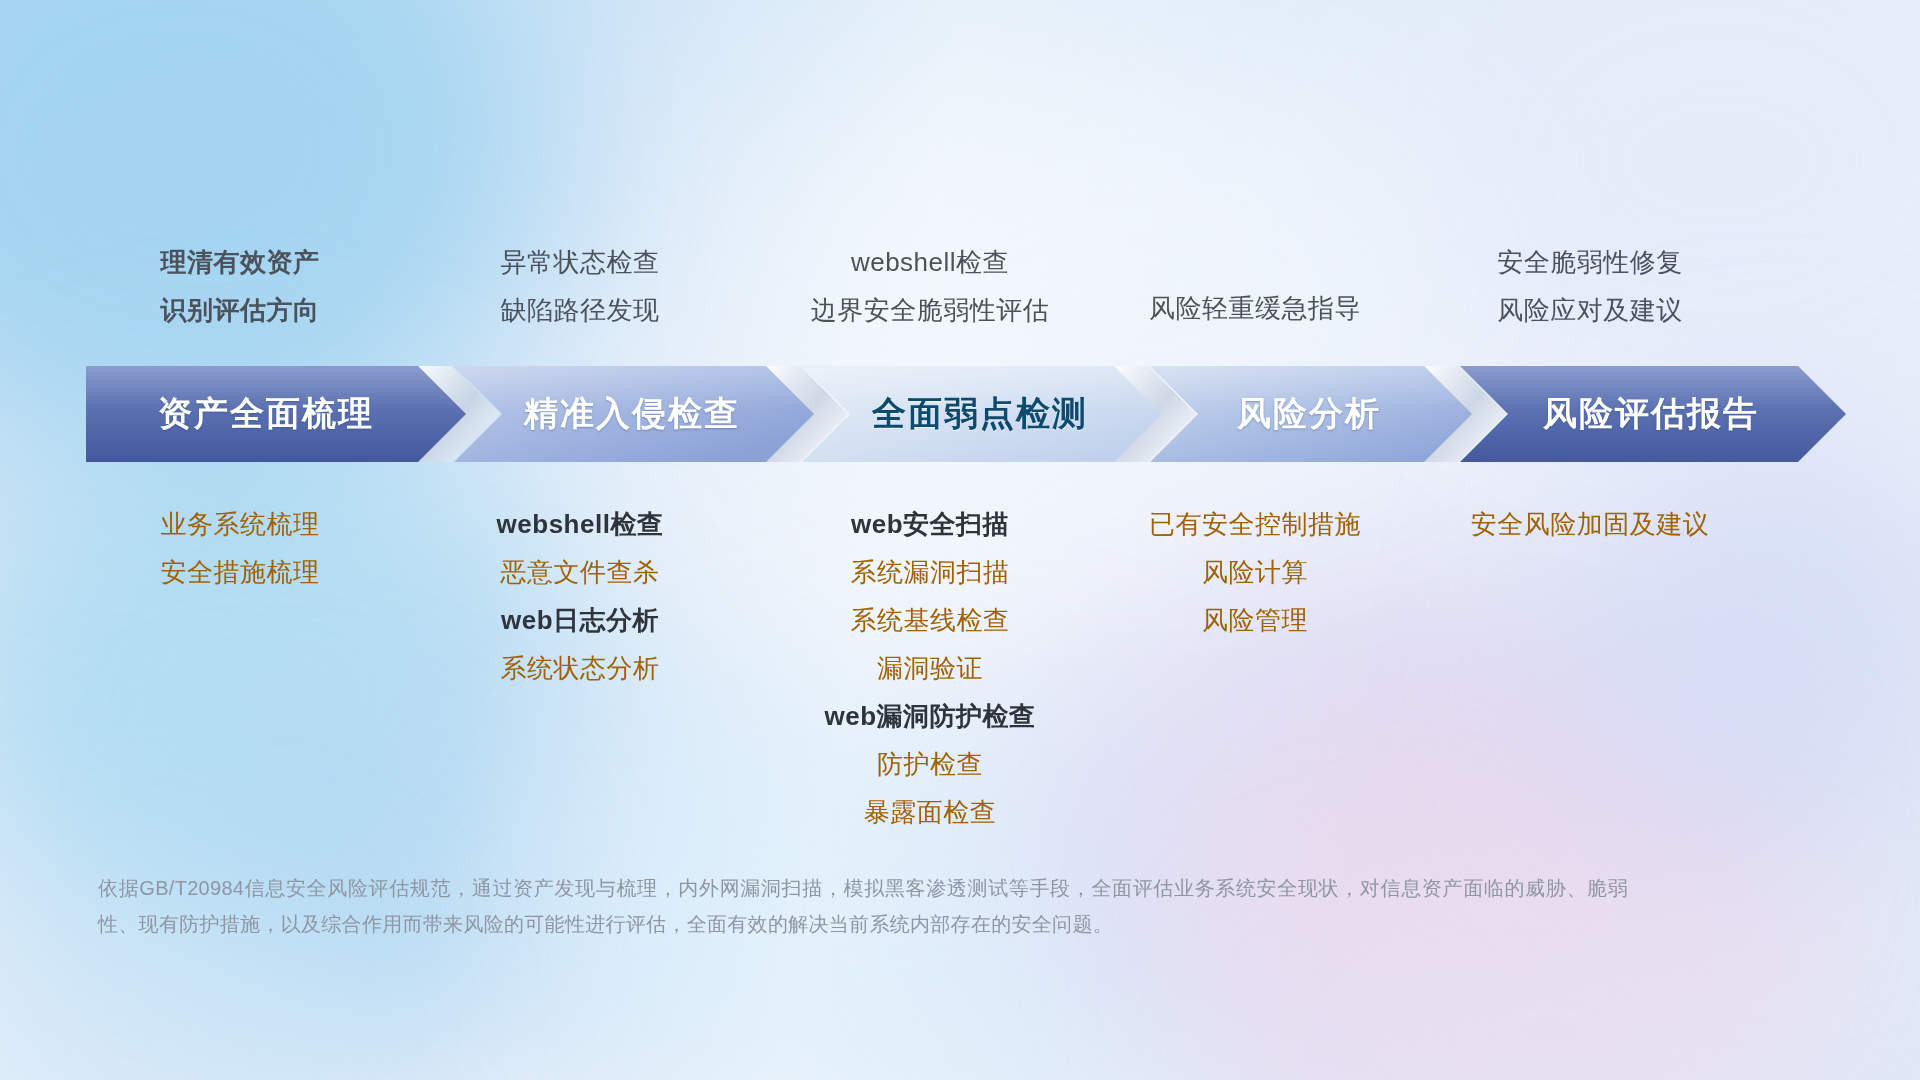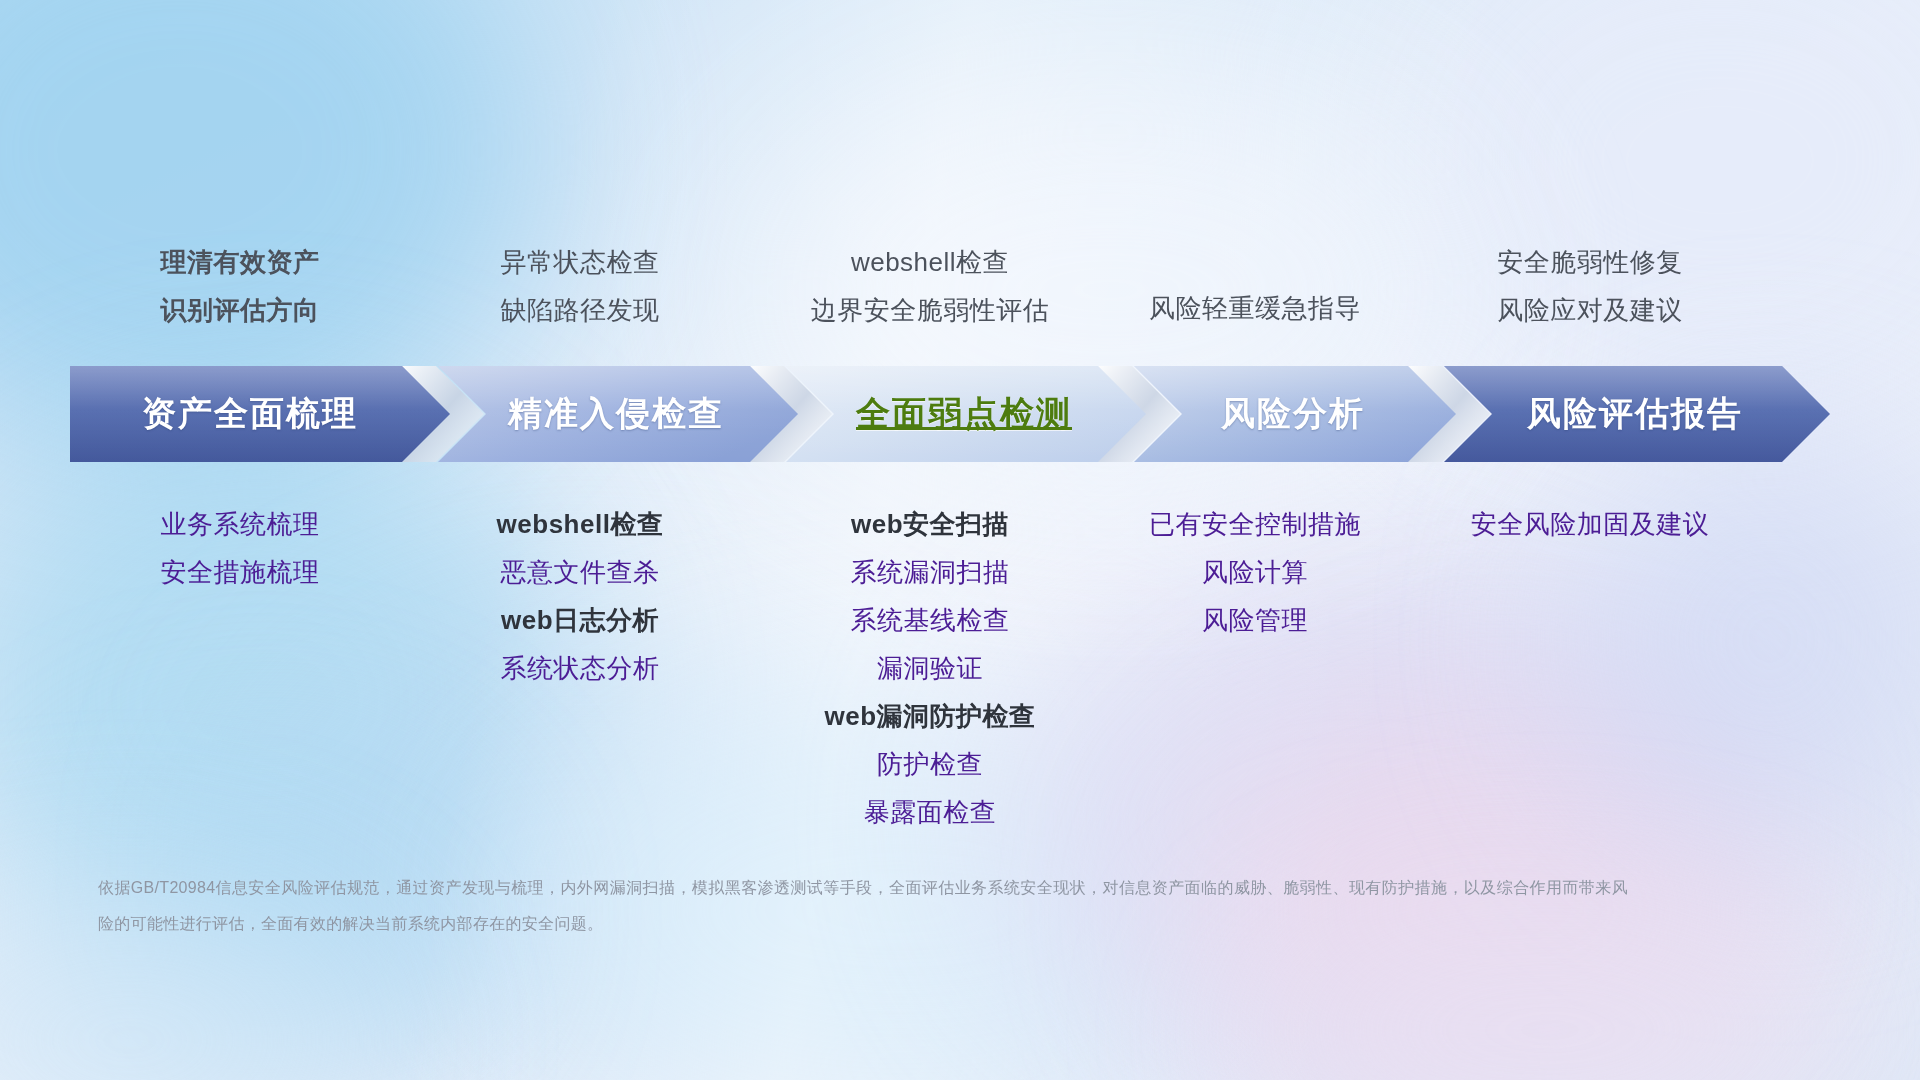--- a/index.html
+++ b/index.html
@@ -33,38 +33,38 @@
     background:linear-gradient(100deg,rgba(255,255,255,0) 28%,rgba(255,255,255,.40) 46%,rgba(255,255,255,.18) 58%,rgba(255,255,255,0) 72%);
   }
   
   #content{position:absolute;inset:0;}
   .stage-col{position:absolute;text-align:center;}
   .top-line{
     color:#4c525c;font-size:26px;line-height:48px;white-space:nowrap;
     letter-spacing:.5px;
   }
   .bot-line{
-    color:#4c1d95;font-size:26px;line-height:48px;white-space:nowrap;
+    color:#a16207;font-size:26px;line-height:48px;white-space:nowrap;
     letter-spacing:.5px;
   }
   .bot-line.em{font-weight:bold;color:#2f343c;}
   
-  #banner{position:absolute;left:70px;top:366px;width:1760px;height:96px;}
+  #banner{position:absolute;left:86px;top:366px;width:1760px;height:96px;}
   #banner svg{display:block;}
   .chev-label{
     position:absolute;top:0;height:96px;display:flex;align-items:center;justify-content:center;
     font-size:34px;font-weight:bold;letter-spacing:2px;white-space:nowrap;
     text-shadow:0 1px 2px rgba(40,60,110,.35);
   }
   .chev-label.light{color:#ffffff;}
-  .chev-label.dark{color:#4d7c0f;text-shadow:0 1px 1px rgba(255,255,255,.65);text-decoration:underline;}
+  .chev-label.dark{color:#0c4a6e;text-shadow:0 1px 1px rgba(255,255,255,.65);}
   
   #footer{
     position:absolute;left:98px;top:870px;width:1530px;
-    color:#8f96a3;font-size:16px;line-height:36px;text-align:justify;
+    color:#8f96a3;font-size:20px;line-height:36px;text-align:justify;
     letter-spacing:.3px;
   }
 </style>
 </head>
 <body>
 
 <div id="bg">
   <div class="layer base"></div>
   <div class="blob b1"></div>
   <div class="blob b2"></div>

